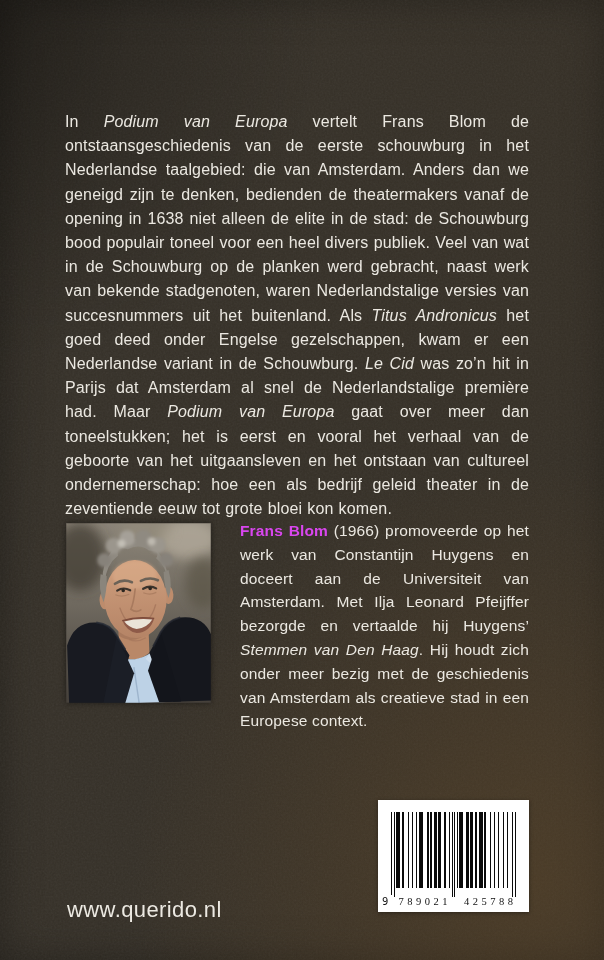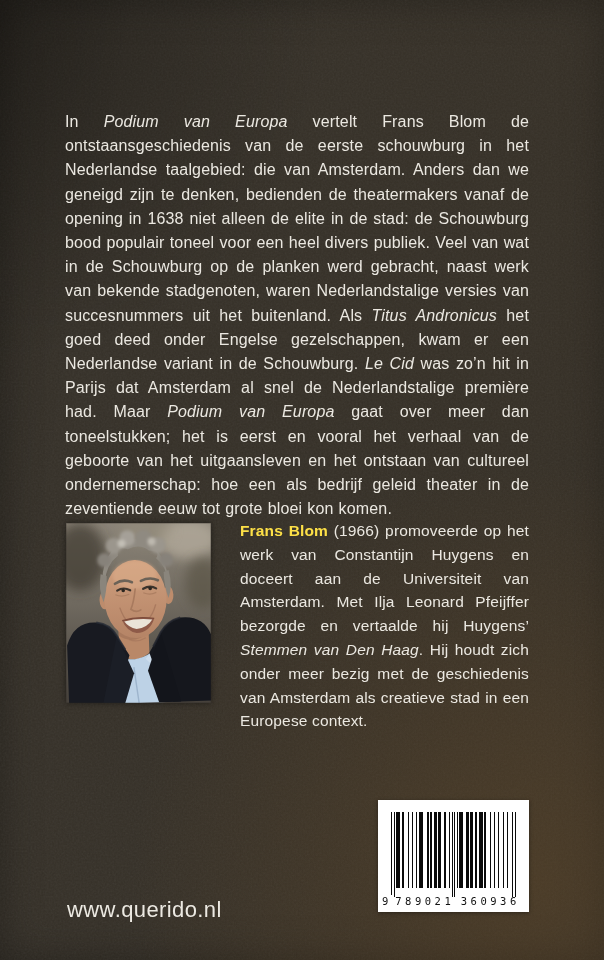--- a/index.html
+++ b/index.html
@@ -31,40 +31,40 @@
     position:absolute;left:66px;top:523px;width:145px;height:180px;
     box-shadow:0 0 6px rgba(0,0,0,.45);
   }
   .author-photo svg{display:block;width:145px;height:180px;}
   .bio{
     position:absolute;left:240px;top:519px;width:289px;margin:0;
     color:#ebe8e1;
     font-size:15.5px;line-height:23.8px;letter-spacing:.15px;
     text-align:justify;
   }
-  .bio strong{font-weight:bold;color:#fde047;}
+  .bio strong{font-weight:bold;color:#d946ef;}
   .bio em{}
   .website{
     position:absolute;left:67px;top:897px;
     color:#ece9e2;font-size:22px;letter-spacing:.4px;
   }
   .barcode-box{
     position:absolute;left:378px;top:800px;width:151px;height:112px;
     background:#ffffff;
     box-shadow:0 1px 4px rgba(0,0,0,.4);
   }
   .barcode-bars{position:absolute;left:13px;top:12px;width:125px;height:85px;}
   .barcode-digits{
     position:absolute;left:4px;right:6px;bottom:4px;height:13px;
     display:flex;align-items:flex-end;
     font-family:"DejaVu Sans Mono", monospace;
     font-size:10.5px;color:#111;line-height:13px;
   }
   .barcode-digits .d-first{width:10px;background:#fff;}
-  .barcode-digits .d-group{flex:1;text-align:center;letter-spacing:3.5px;background:rgba(255,255,255,.0);}
+  .barcode-digits .d-group{flex:1;text-align:center;letter-spacing:3.5px;background:rgba(255,255,255,.0);font-family:Liberation Serif, serif;}
 </style>
 </head>
 <body>
 
 <div class="cover">
 
   <svg class="texture" aria-hidden="true">
     <filter id="grain">
       <feTurbulence type="fractalNoise" baseFrequency="0.55" numOctaves="2" seed="7" result="n"></feTurbulence>
       <feColorMatrix in="n" type="saturate" values="0"></feColorMatrix>
@@ -209,17 +209,17 @@
         <rect x="78" y="0" width="1" height="76" fill="#0a0a0a"></rect>
         <rect x="81" y="0" width="1" height="76" fill="#0a0a0a"></rect>
         <rect x="85" y="0" width="1" height="76" fill="#0a0a0a"></rect>
         <rect x="88" y="0" width="1" height="76" fill="#0a0a0a"></rect>
         <rect x="92" y="0" width="1" height="85" fill="#0a0a0a"></rect>
         <rect x="94" y="0" width="1" height="85" fill="#0a0a0a"></rect>
       </svg>
     <div class="barcode-digits">
       <span class="d-first">9</span>
       <span class="d-group">789021</span>
-      <span class="d-group">360936</span>
+      <span class="d-group">425788</span>
     </div>
   </div>
 
 </div>
 
 </body></html>

